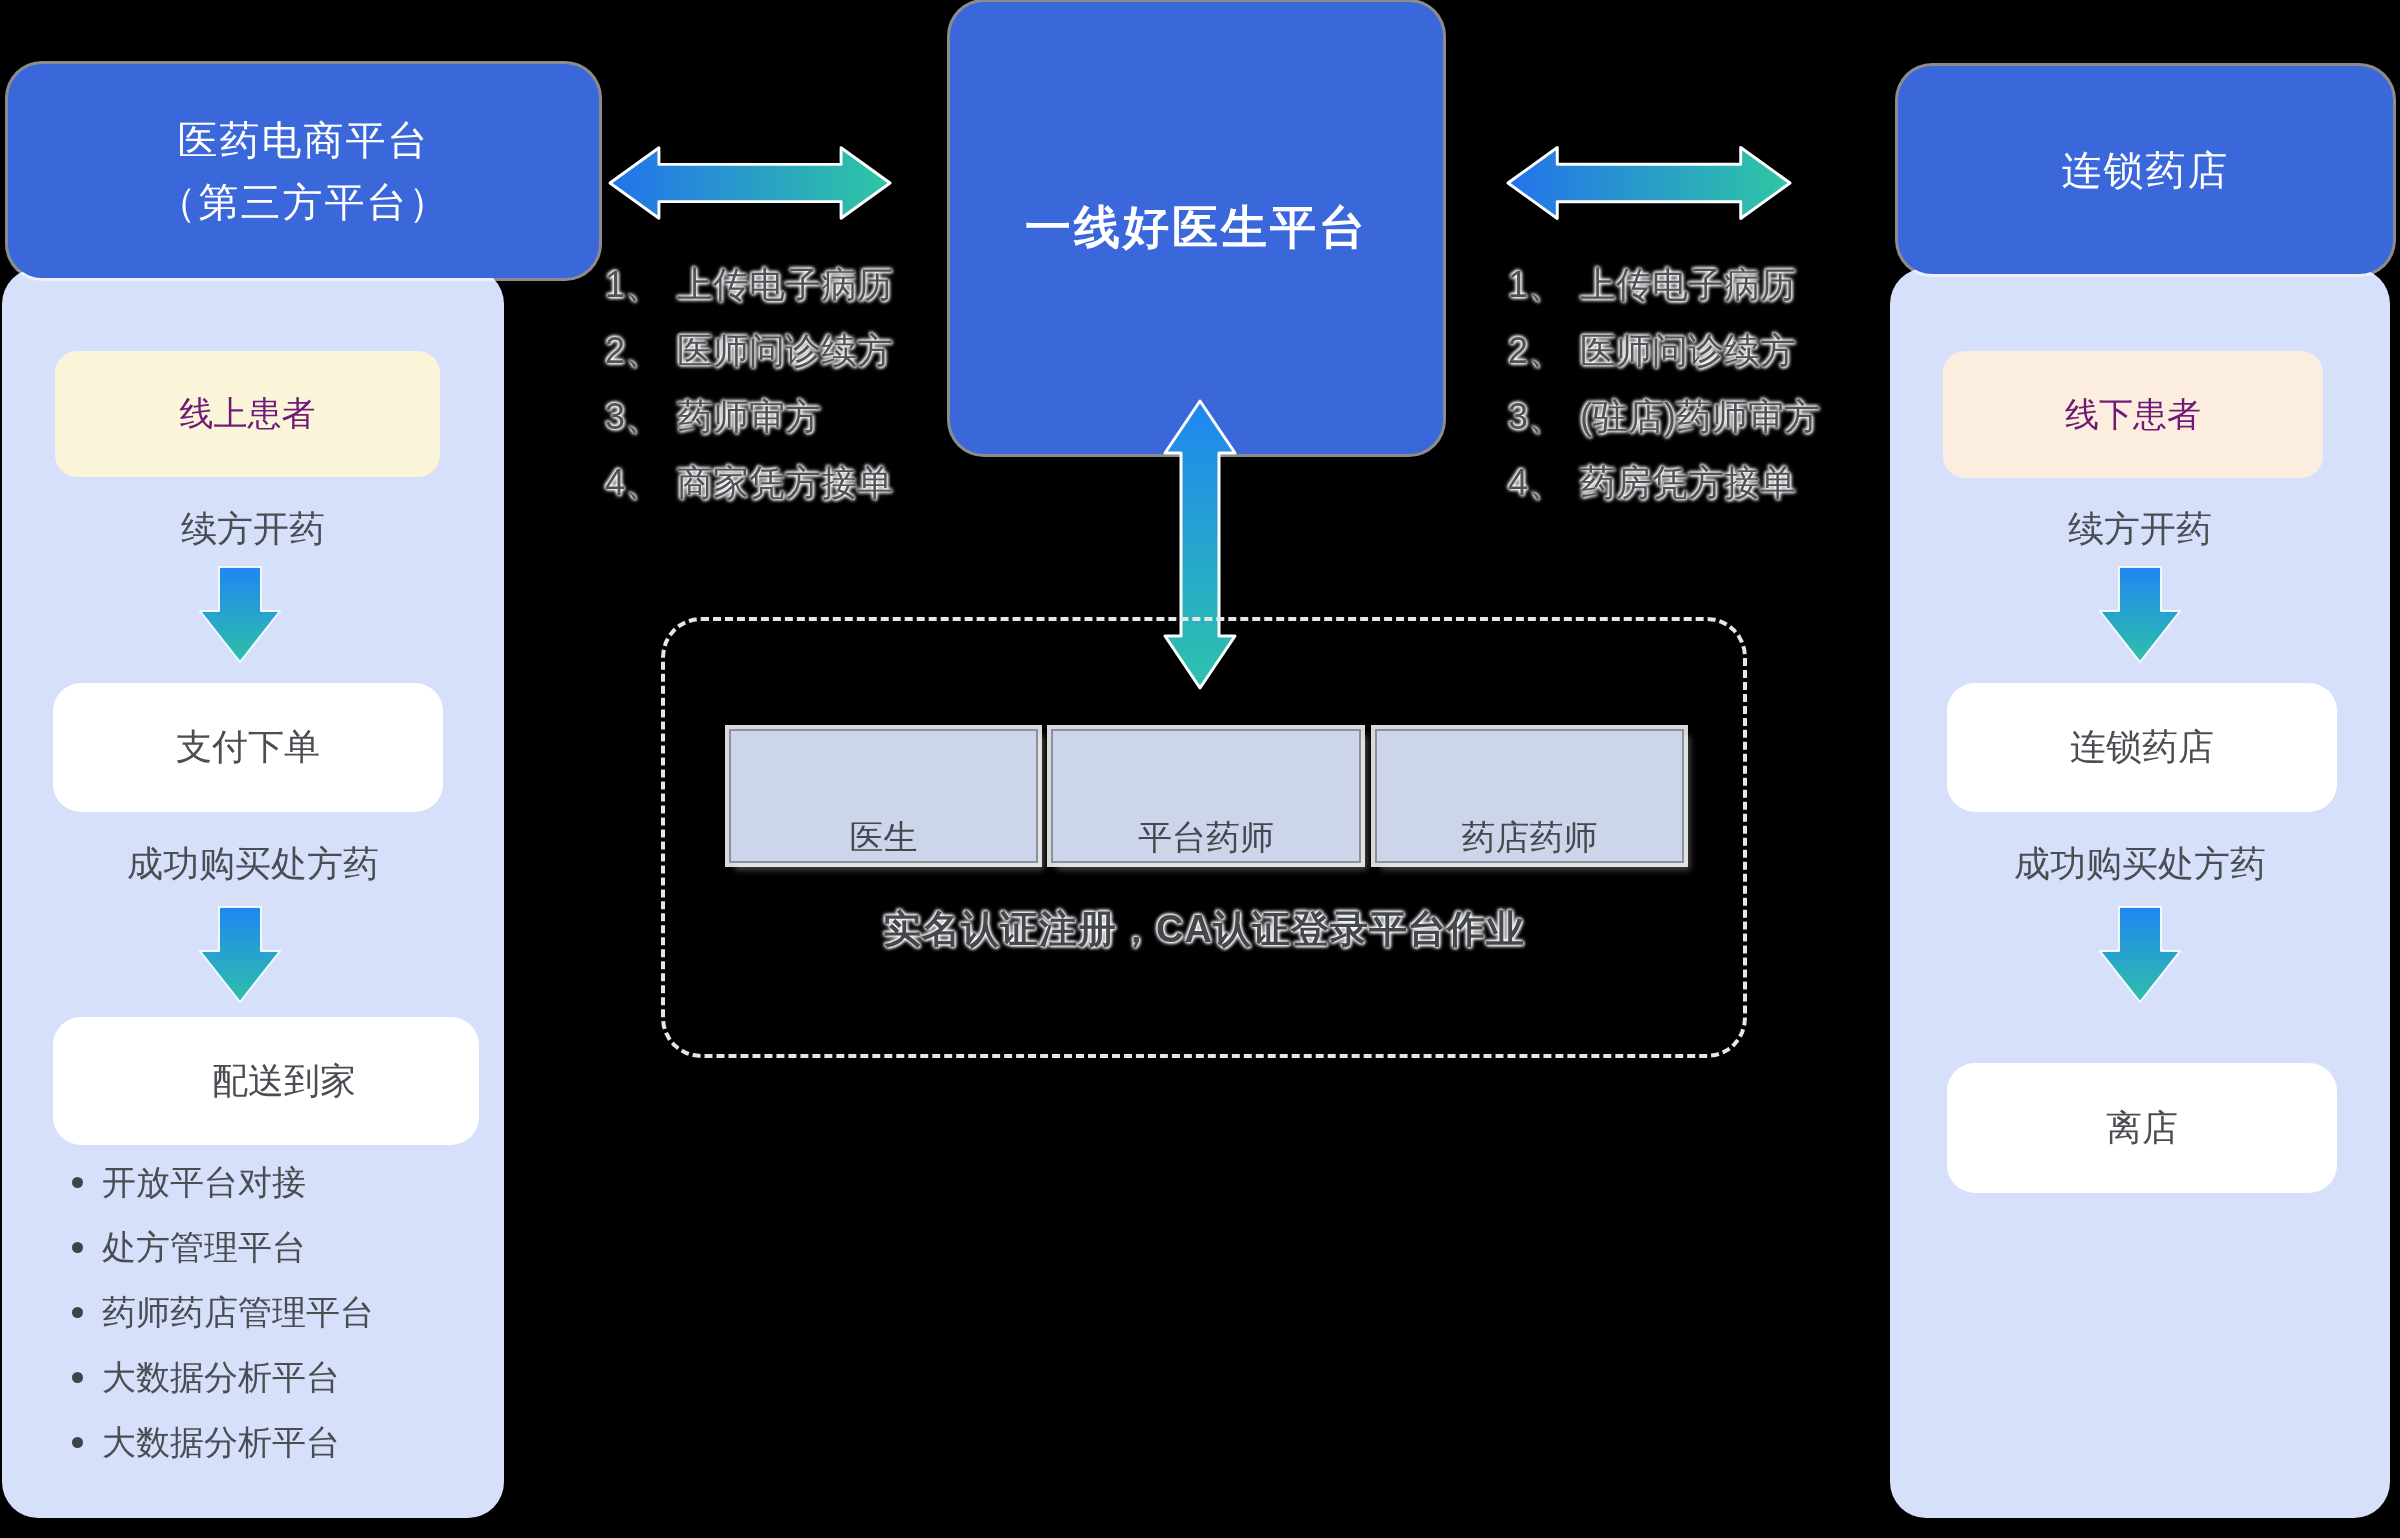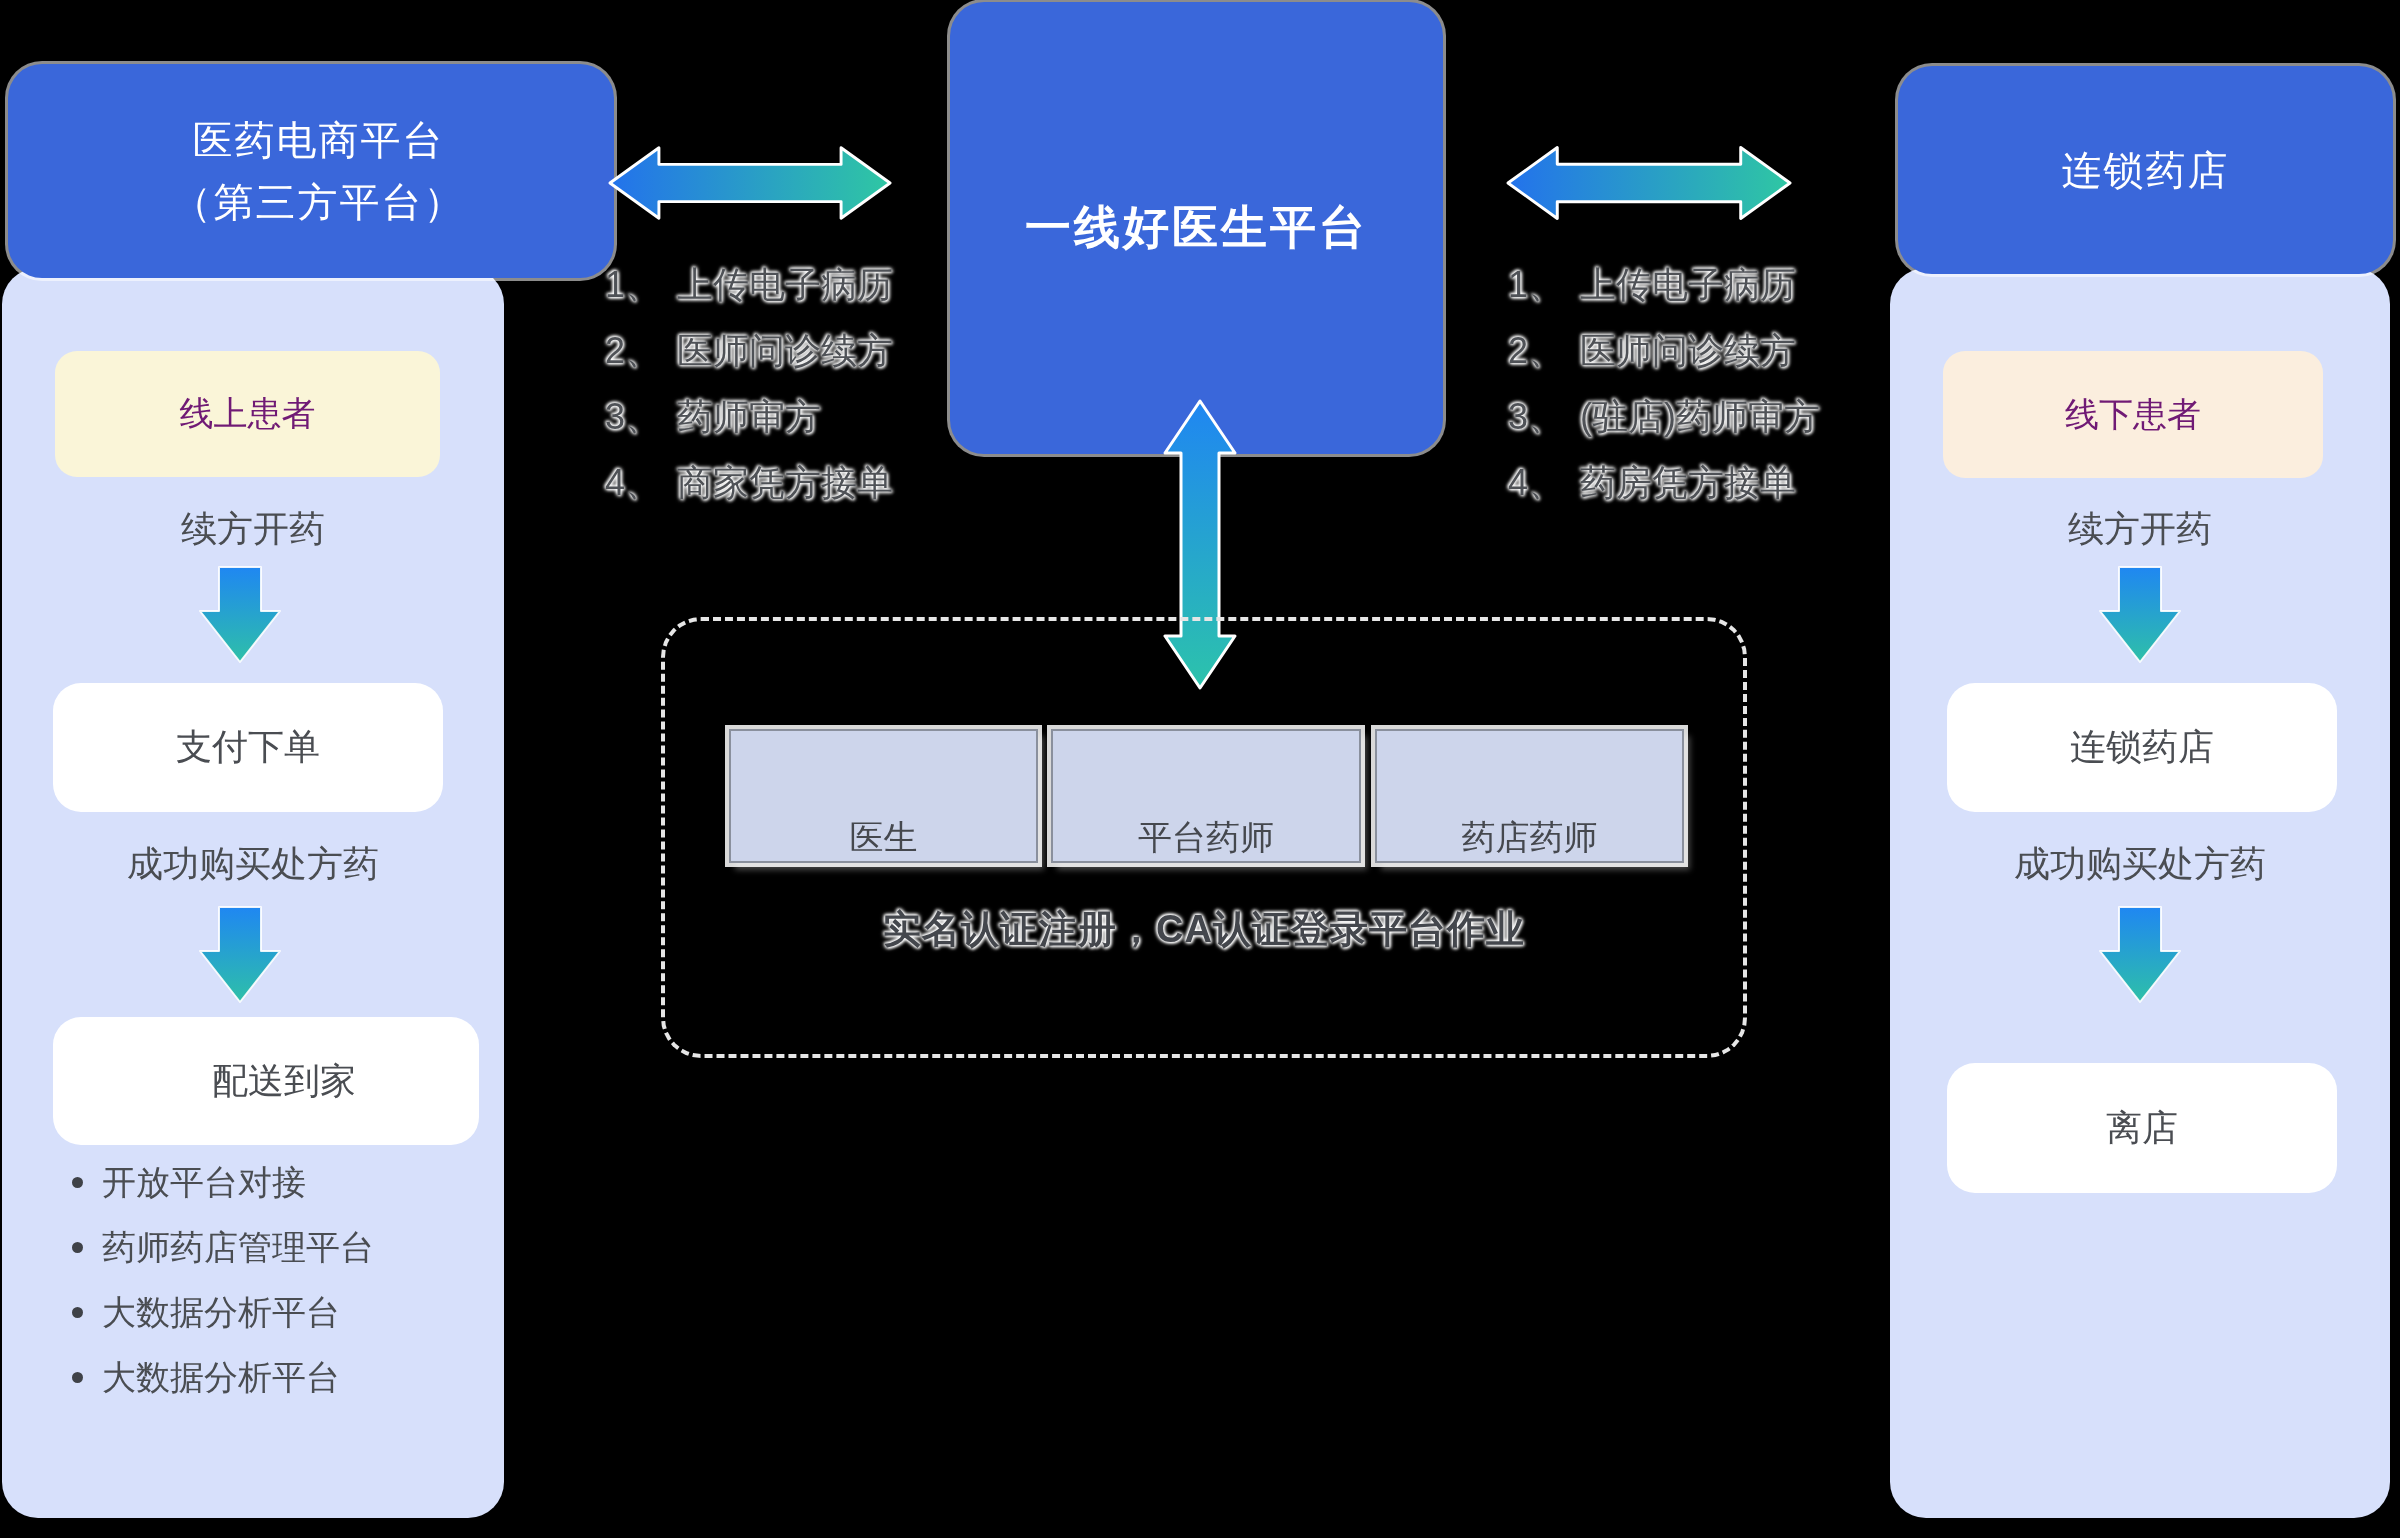--- a/index.html
+++ b/index.html
@@ -56,21 +56,21 @@
       </linearGradient>
       <linearGradient id="gradD" x1="0" y1="0" x2="0" y2="1">
         <stop offset="0" stop-color="#1f87f2"></stop>
           <stop offset="1" stop-color="#2ec0a8"></stop>
       </linearGradient>
     </defs>
   </svg>
 
   <div class="abs side-panel" style="left:2px;top:268px;width:502px;height:1250px;"></div>
 
-  <div class="abs blue-box" style="left:8px;top:64px;width:591px;height:214px;padding-left:15px;">
+  <div class="abs blue-box" style="left:8px;top:64px;width:591px;height:214px;">
     <div class="hdr-line">医药电商平台</div>
     <div class="hdr-line">（第三方平台）</div>
   </div>
 
   <div class="abs chip" style="left:55px;top:351px;width:385px;height:126px;background:#faf5d8;">
     <span>线上患者</span>
   </div>
 
   <div class="abs flow-label" style="left:2px;top:505px;width:502px;">续方开药</div>
 
@@ -87,20 +87,21 @@
   <svg class="abs" style="left:198px;top:906px;" width="84" height="98" viewBox="0 0 84 98">
     <polygon points="21,1 63,1 63,45 82,45 42,96 2,45 21,45" fill="url(#gradD)" stroke="rgba(255,255,255,0.9)" stroke-width="2" stroke-linejoin="round"></polygon>
   </svg>
 
   <div class="abs white-step" style="left:53px;top:1017px;width:390px;height:128px;padding-left:36px;">
     <span>配送到家</span>
   </div>
 
   <div class="abs" style="left:68px;top:1150px;width:430px;">
     <div class="bullet-item">开放平台对接</div>
+    <div class="bullet-item">处方管理平台</div>
     <div class="bullet-item">药师药店管理平台</div>
     <div class="bullet-item">大数据分析平台</div>
     <div class="bullet-item">大数据分析平台</div>
   </div>
 
   <div class="abs blue-box" style="left:950px;top:2px;width:493px;height:452px;">
     <div class="center-title">一线好医生平台</div>
   </div>
 
   <svg class="abs" style="left:608px;top:145px;" width="284" height="76" viewBox="0 0 290 76">

